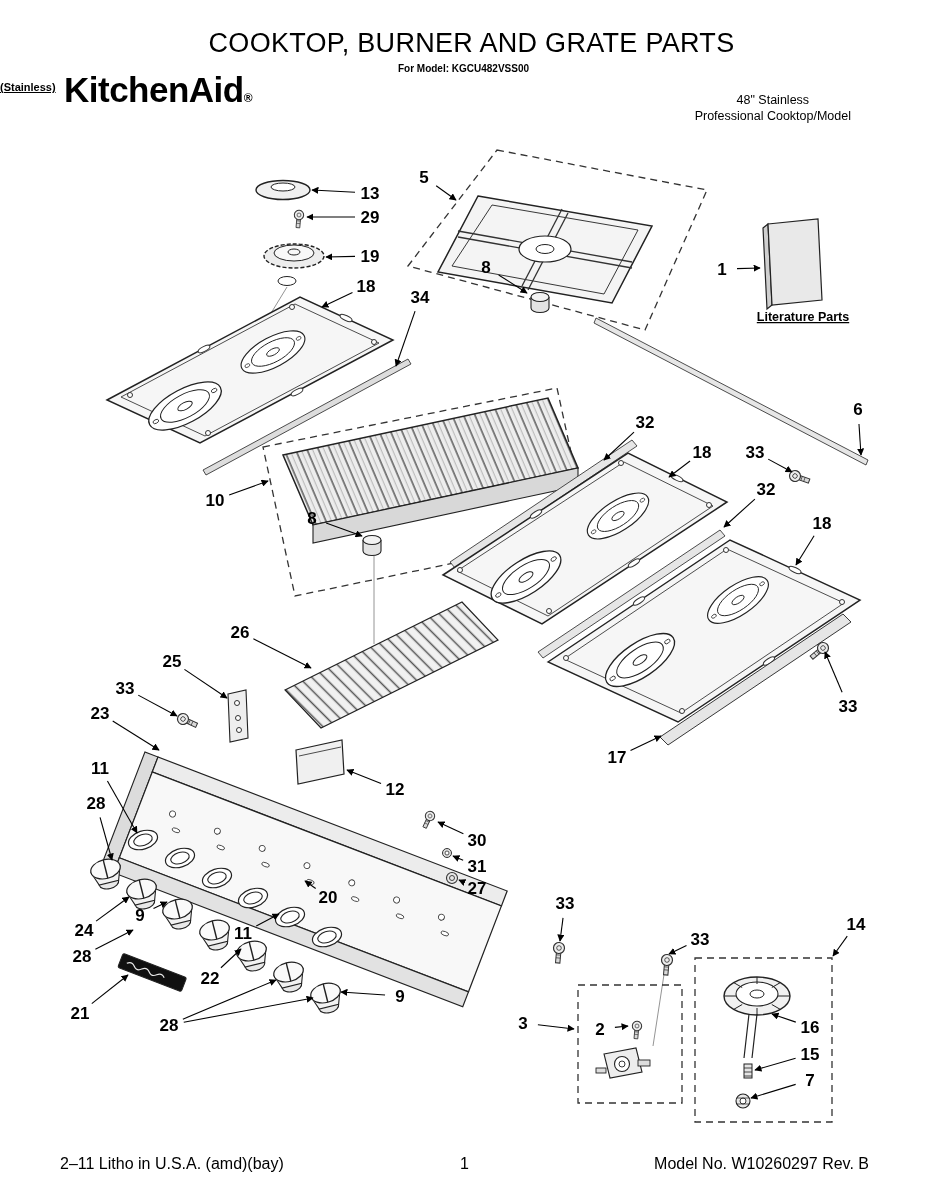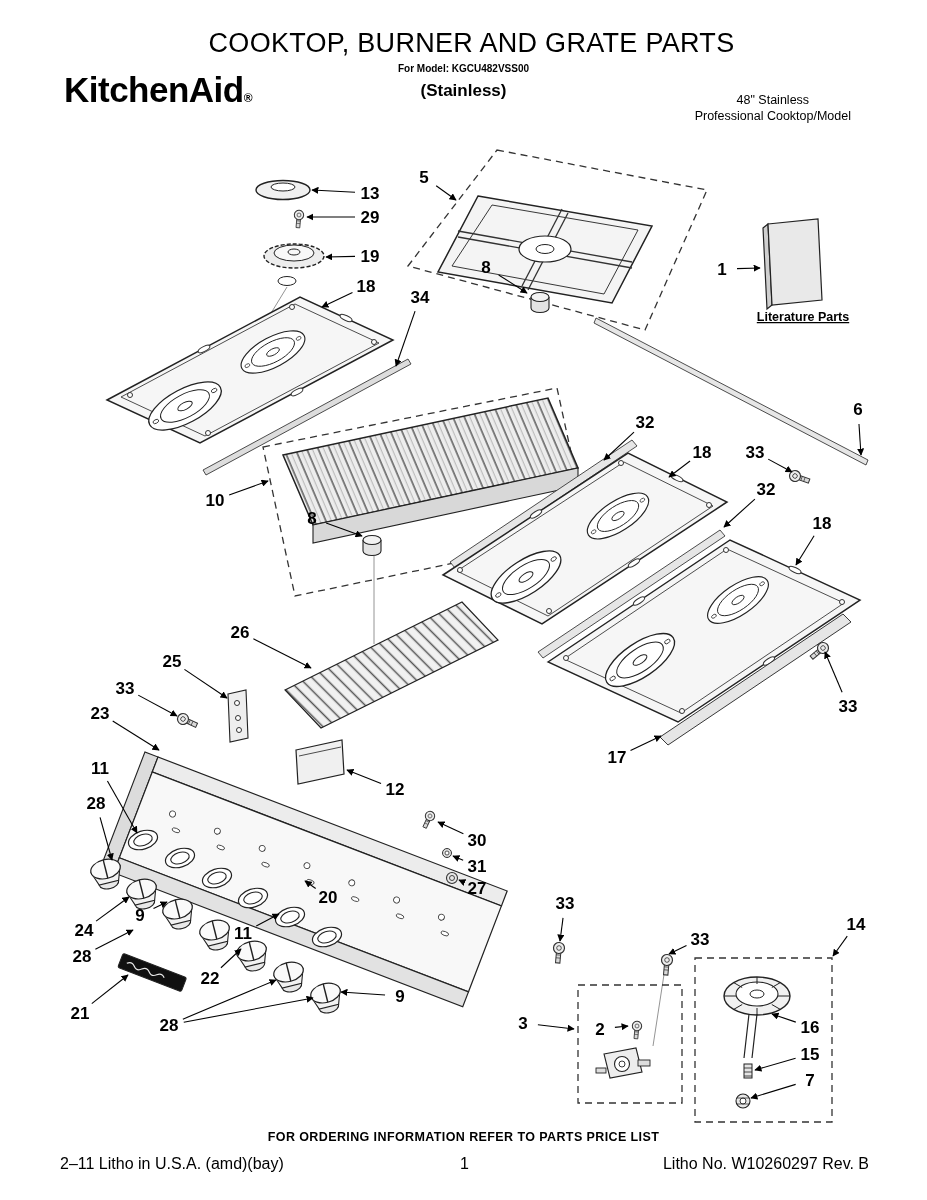--- a/index.html
+++ b/index.html
@@ -2,22 +2,22 @@
 <html><head>
 <meta charset="utf-8">
 <style>
   html,body{margin:0;padding:0;background:#888;}
   .page{position:relative;width:927px;height:1200px;background:#ffffff;margin:0 auto;
         font-family:"Liberation Sans",sans-serif;color:#000;overflow:hidden;}
   .page-title{position:absolute;top:28px;left:8px;width:100%;text-align:center;margin:0;
         font-size:27px;font-weight:normal;letter-spacing:.3px;}
   .model-line{position:absolute;top:63px;left:0;width:100%;text-align:center;
         font-size:10px;font-weight:bold;}
-  .finish-line{position:absolute;top:81px;left:0;width:100%;text-align:center;
-        font-size:17px;font-weight:bold;}
+  .finish-line{position:absolute;top:81px;left:0;width:100%;text-align:left;
+        font-size:11px;font-weight:bold;text-decoration:underline;}
   .brand{position:absolute;top:70px;left:64px;font-size:35px;font-weight:bold;letter-spacing:-.5px;}
   .brand .reg{font-size:12px;font-weight:bold;vertical-align:baseline;}
   .prod-info{position:absolute;top:92px;right:76px;text-align:center;font-size:12.5px;line-height:16px;}
   .ordering-note{position:absolute;top:1130px;left:0;width:100%;text-align:center;
         font-size:12.5px;font-weight:bold;letter-spacing:.4px;}
   .footer-row{position:absolute;top:1155px;left:60px;right:58px;height:20px;font-size:16px;}
   .litho{position:absolute;left:0;top:0;}
   .pagenum{position:absolute;left:50%;top:0;transform:translateX(-50%);}
   .partno{position:absolute;right:0;top:0;}
   #diagram-svg{position:absolute;top:0;left:0;}
@@ -463,20 +463,19 @@
       <g>
         <line x1="630.5372155667552" y1="750.539056206776" x2="661" y2="736" class="leader" marker-end="url(#arr)"></line>
         <text x="617" y="757" class="callout-num" dominant-baseline="central">17</text>
       </g>
       <g>
         <line x1="842.1220690231221" y1="692.1996403151563" x2="825" y2="652" class="leader" marker-end="url(#arr)"></line>
         <text x="848" y="706" class="callout-num" dominant-baseline="central">33</text>
       </g>
     </svg>
 
-  <div class="ordering-note">FOR ORDERING INFORMATION REFER TO PARTS PRICE LIST</div>
   <div class="footer-row">
     <span class="litho">2–11 Litho in U.S.A. (amd)(bay)</span>
     <span class="pagenum">1</span>
-    <span class="partno">Litho No. W10260297 Rev. B</span>
+    <span class="partno">Model No. W10260297 Rev. B</span>
   </div>
 
 </div>
 
 </body></html>

